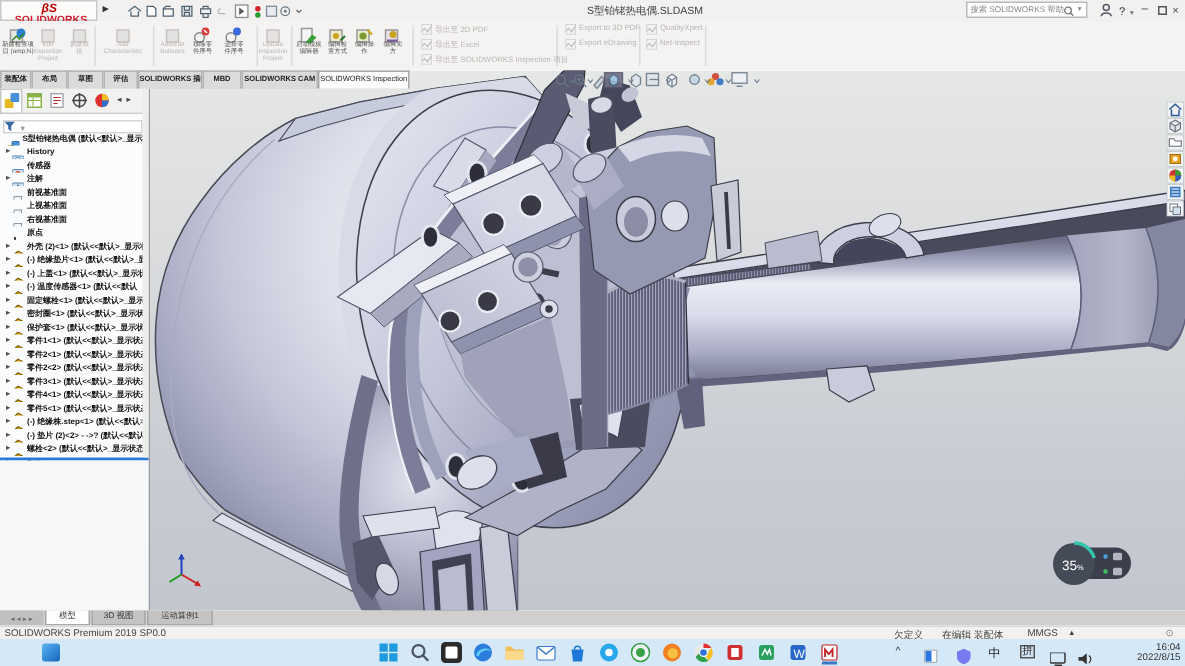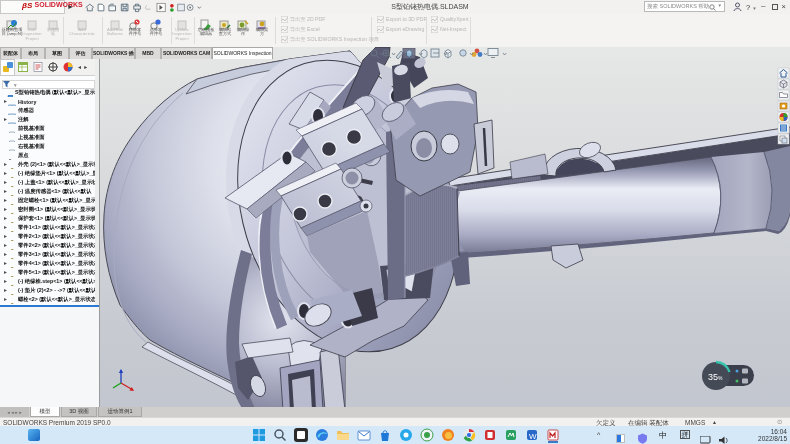--- a/index.html
+++ b/index.html
@@ -1,21 +1,21 @@
 <!DOCTYPE html>
 <html><head>
 <meta charset="utf-8">
 <style>
   * { margin:0; padding:0; box-sizing:border-box; }
   html,body { width:790px; height:444px; overflow:hidden; font-family:"Liberation Sans",sans-serif; }
   body { position:relative; background:#fff; }
   .abs { position:absolute; }
   
   #titlebar { left:0; top:0; width:790px; height:14px; background:#f2f1f0; }
-  #swlogo { left:0; top:0; width:65px; height:14px; background:#fbfbfa; border:1px solid #c8c8c6; display:flex; padding-left:21px; }
+  #swlogo { left:0; top:0; width:65px; height:14px; background:#fbfbfa; border:1px solid #c8c8c6; display:flex; align-items:center; padding-left:3px;flex-direction:column; }
   #swlogo .ds { color:#c00000; font-weight:bold; font-style:italic; font-size:8px; }
   #swlogo .sw { color:#cf1f2f; font-weight:bold; font-size:7px; letter-spacing:0px; }
   #qat { left:84px; top:1px; height:12px; display:flex; align-items:center; gap:4px; color:#4d5b66; font-size:9px; }
   #title-text { left:330px; top:2px; width:200px; text-align:center; font-size:7px; color:#444; }
   #searchbox { left:644px; top:1px; width:81px; height:11px; background:#fff; border:1px solid #b9b9b9; font-size:6px; color:#888; padding:1px 2px; }
   
   #ribbon { left:0; top:14px; width:790px; height:33px; background:#f4f3f2; }
   .rbtn { position:absolute; top:1px; width:34px; height:31px; text-align:center; overflow:hidden; }
   .rbtn .ic { height:11px; margin-top:1px; }
   .rbtn .lb { font-size:4.6px; line-height:5px; color:#555; transform:scale(0.92); transform-origin:center top; overflow:hidden; max-height:15px;}

